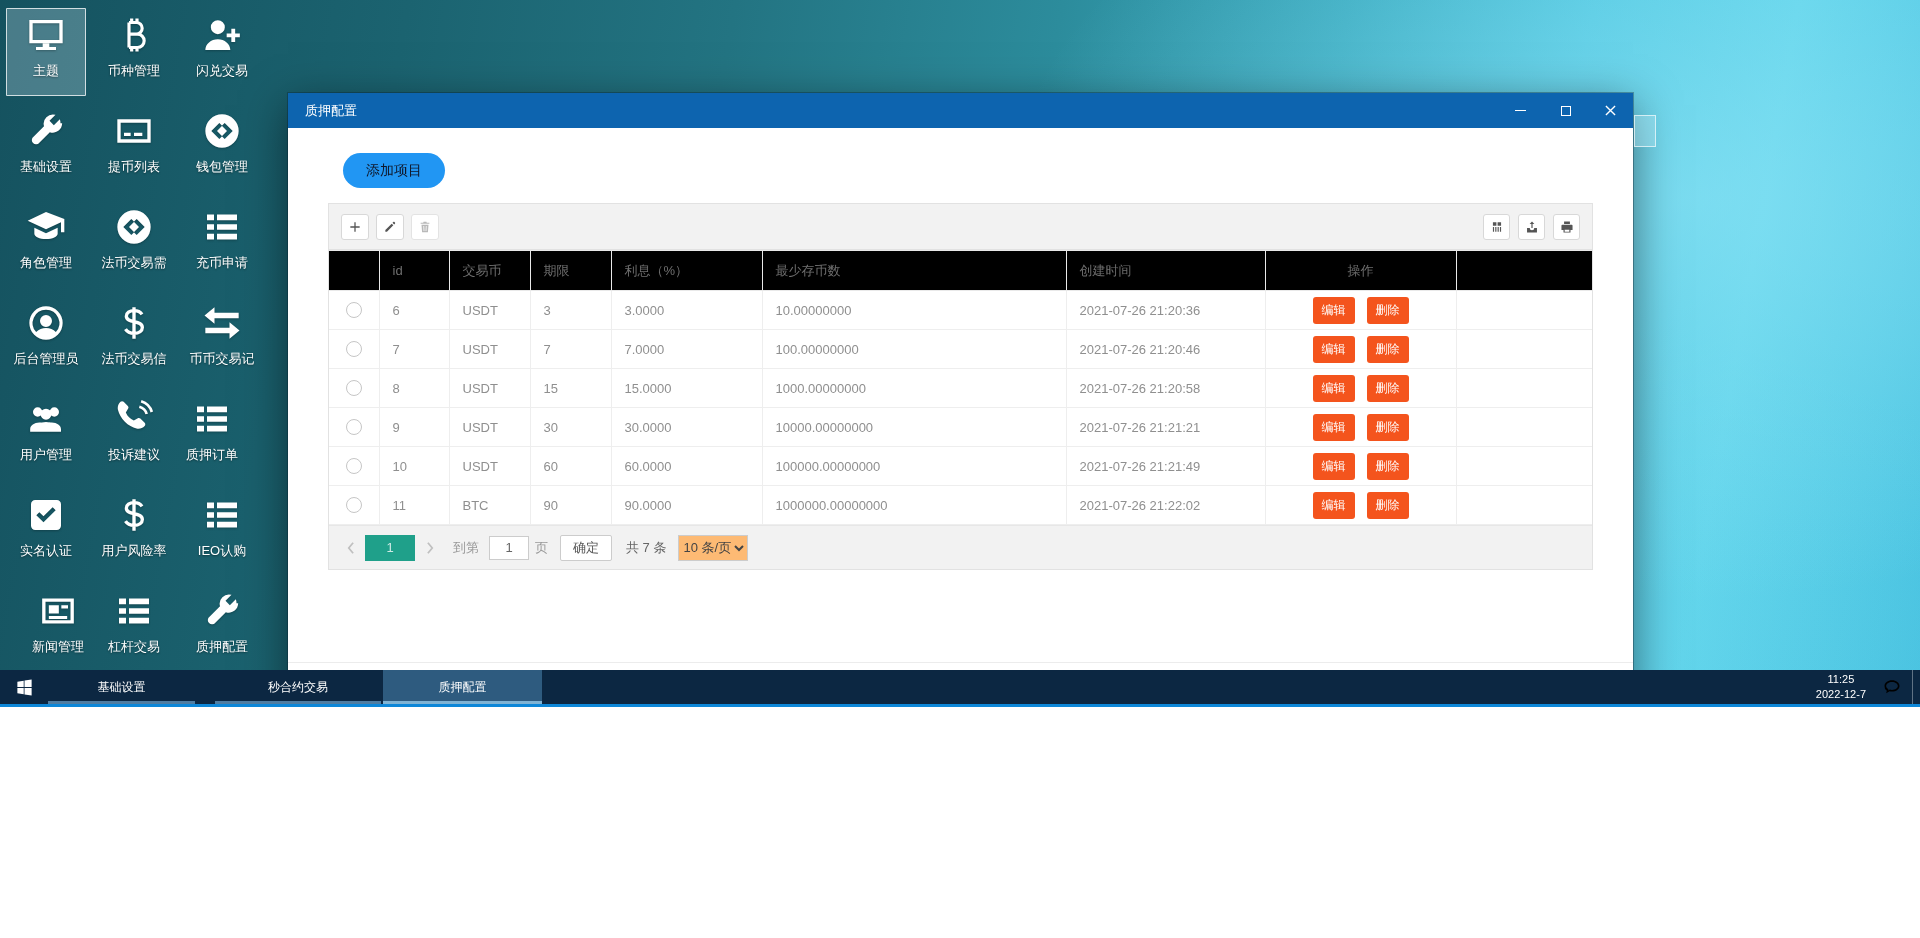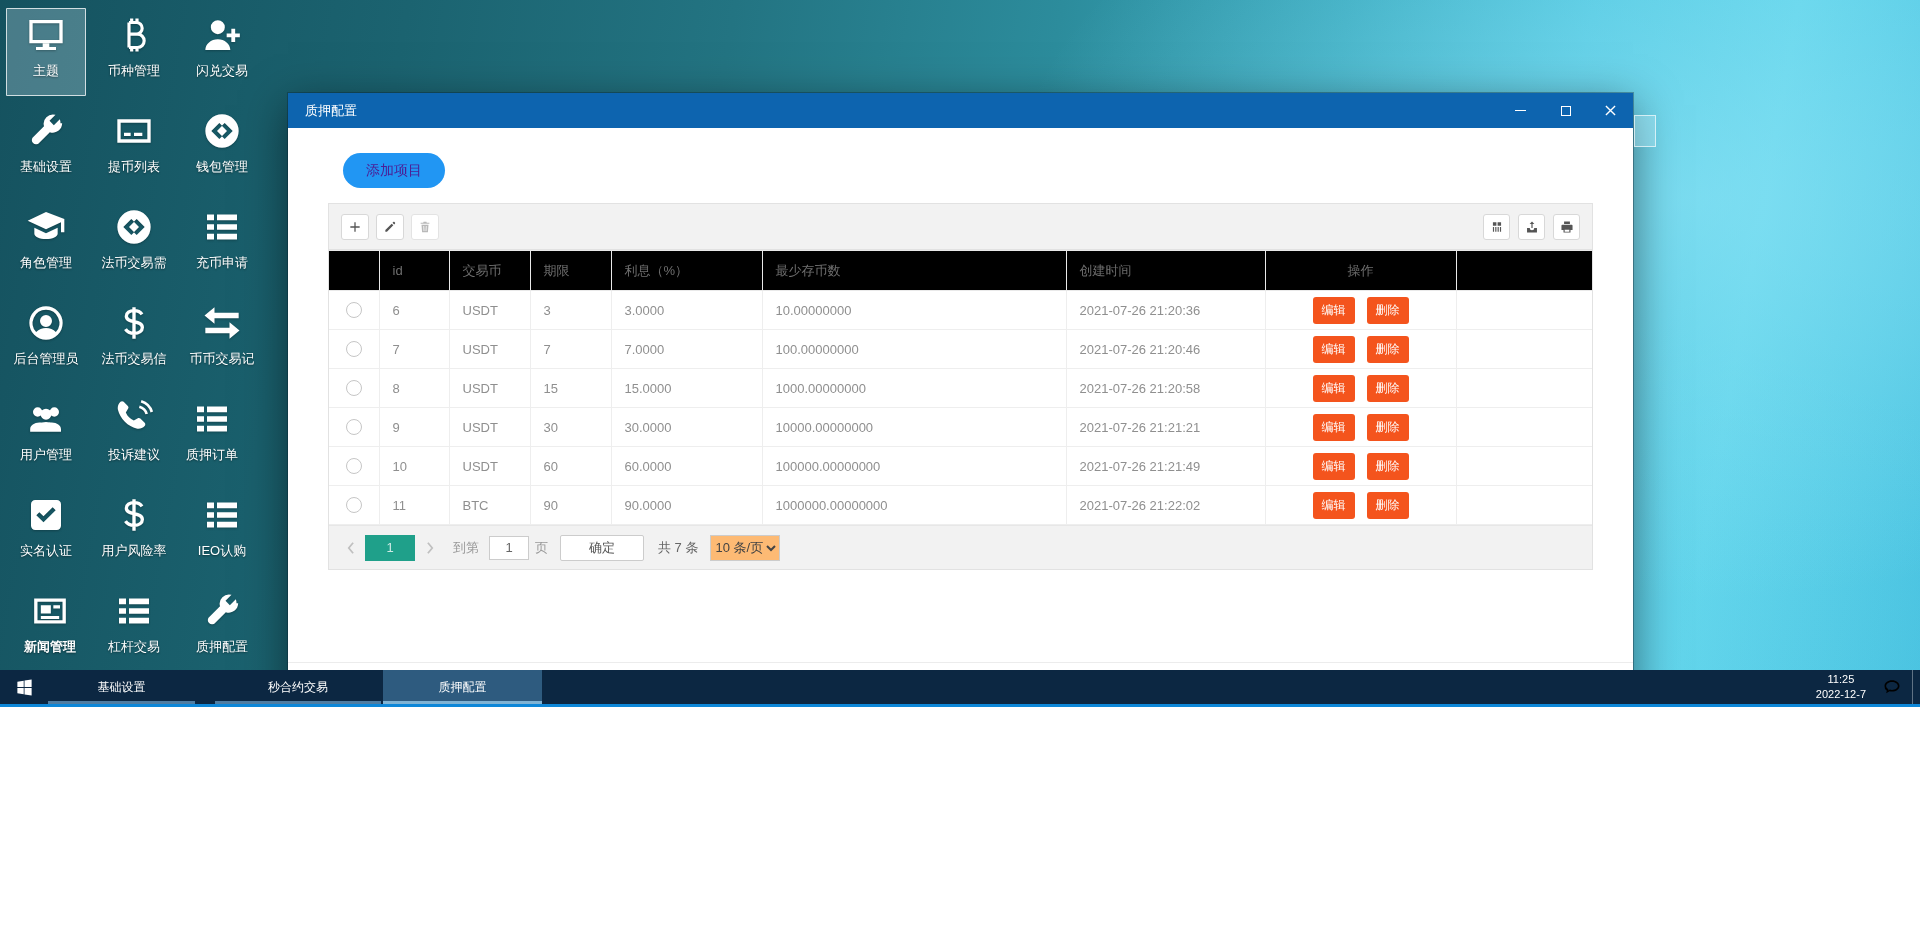--- a/index.html
+++ b/index.html
@@ -29,21 +29,21 @@
   .titlebar .title { font-size:13px; color:#fff; }
   .controls { margin-left:auto; display:flex; height:35px; }
   .controls button { width:45px; height:35px; background:transparent; border:none; display:flex;
                      align-items:center; justify-content:center; cursor:pointer; }
   .glyph-min { width:11px; height:1px; background:#fff; display:block; }
   .glyph-max { width:10px; height:10px; border:1px solid #fff; display:block; }
   .controls svg { width:11px; height:11px; stroke:#fff; stroke-width:1.6; }
 
   .winbody { position:relative; height:717px; }
   .add-btn { margin:25px 0 0 55px; height:35px; padding:8px 23px; border:none; border-radius:17.5px;
-             background:#2196f3; color:#4c1d95; font-size:14px; cursor:pointer; font-family:inherit; }
+             background:#2196f3; color:#0f172a; font-size:14px; cursor:pointer; font-family:inherit; }
 
   .panel { margin:15px 40px 0 40px; border:1px solid #e2e2e2; }
   .toolbar { height:46px; background:#f2f2f2; border-bottom:1px solid #e2e2e2;
              display:flex; align-items:center; padding:0 12px; }
   .tb-left { display:flex; }
   .tb-right { margin-left:auto; display:flex; }
   .tb-btn { width:28px; height:26px; background:#fff; border:1px solid #d8d8d8; border-radius:3px;
             margin-right:7px; display:flex; align-items:center; justify-content:center; color:#555; cursor:pointer; }
   .tb-right .tb-btn { margin-right:0; margin-left:8px; width:27px; }
   .tb-btn svg { width:14px; height:14px; }
@@ -65,21 +65,21 @@
   .pager { height:44px; background:#f2f2f2; border-top:1px solid #e7e7e7; display:flex;
            align-items:center; padding:0 14px; font-size:13px; color:#999; }
   .pg-nav { width:14px; display:flex; justify-content:center; cursor:pointer; }
   .pg-nav svg { width:9px; height:14px; stroke:#c0c0c0; stroke-width:2; fill:none; }
   .pg-cur { width:50px; height:26px; margin:0 8px; background:#1fa08a; color:rgba(255,255,255,.78);
             display:flex; align-items:center; justify-content:center; cursor:pointer; }
   .pg-goto { margin:0 4px 0 16px; }
   .pg-input { width:40px; height:24px; border:1px solid #ccc; text-align:center; color:#666;
               font-size:13px; margin:0 6px; background:#fff; font-family:inherit; }
   .pg-unit { margin-right:12px; }
-  .pg-ok { height:26px; padding:0 28px; background:#fff; border:1px solid #ccc; border-radius:2px;
+  .pg-ok { height:26px; padding:0 12px; background:#fff; border:1px solid #ccc; border-radius:2px;
            color:#555; font-size:13px; margin-right:14px; cursor:pointer; font-family:inherit; }
   .pg-total { color:#666; margin-right:12px; }
   .pg-size { height:26px; border:1px solid #ccc; background:#fdba74; color:#444; font-size:13px; font-family:inherit; }
 
   .below-line { position:absolute; left:0; right:0; top:534px; border-top:1px solid #ececec; }
 
   .behind-win { position:absolute; left:1634px; top:115px; width:22px; height:32px;
                 background:rgba(190,235,245,.35); border:1px solid rgba(255,255,255,.65); }
 
   
@@ -218,21 +218,21 @@
         </svg><div class="lbl">角色管理</div></div>
       <div class="tile" style="left: 0px; top: 296px;"><svg>
           <use href="#i-user-circle"></use>
         </svg><div class="lbl">后台管理员</div></div>
       <div class="tile" style="left: 0px; top: 392px;"><svg>
           <use href="#i-users"></use>
         </svg><div class="lbl">用户管理</div></div>
       <div class="tile" style="left: 0px; top: 488px;"><svg>
           <use href="#i-check-square"></use>
         </svg><div class="lbl">实名认证</div></div>
-      <div class="tile" style="left: 4px; top: 584px; font-weight: bold;"><svg>
+      <div class="tile" style="left: 12px; top: 584px;"><svg>
           <use href="#i-newspaper"></use>
         </svg><div class="lbl">新闻管理</div></div>
       <div class="tile" style="left: 0px; top: 680px;"><svg>
           <use href="#i-list"></use>
         </svg><div class="lbl">日志信息</div></div>
       <div class="tile" style="left: 0px; top: 776px;"><svg>
           <use href="#i-bank"></use>
         </svg><div class="lbl">商家管理</div></div>
       <div class="tile" style="left: 88px; top: 8px;"><svg>
           <use href="#i-bitcoin"></use>

